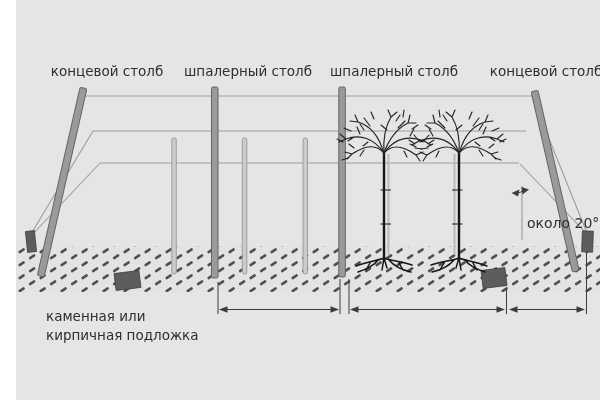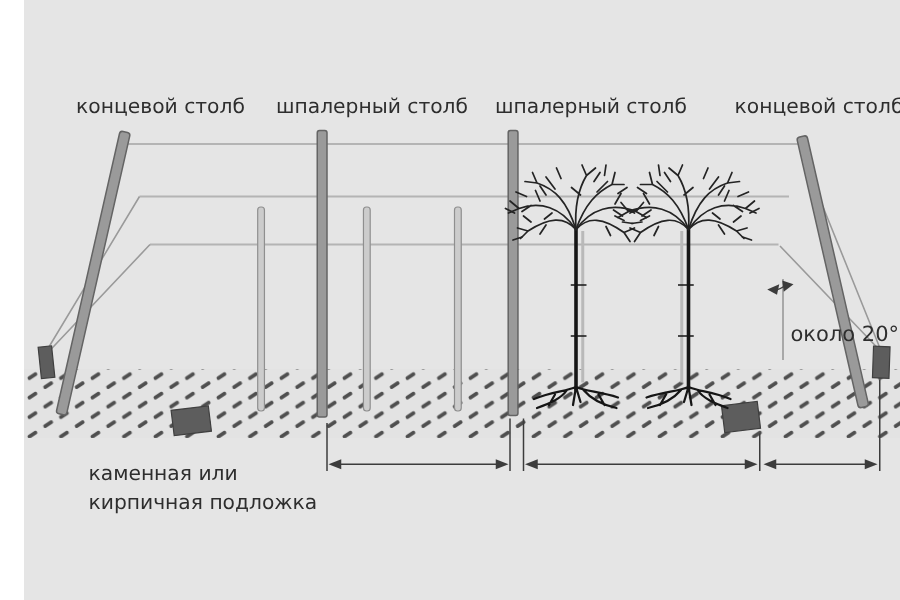--- a/index.html
+++ b/index.html
@@ -139,17 +139,17 @@
       <polygon class="dimfill" points="493,309.5 501.5,306.2 501.5,312.8"></polygon>
       <polygon class="dimfill" points="569,309.5 560.5,306.2 560.5,312.8"></polygon>
     </g>
   </svg>
 
   <div class="lbl center" style="left:91px;top:62px;">концевой столб</div>
   <div class="lbl center" style="left:232px;top:62px;">шпалерный столб</div>
   <div class="lbl center" style="left:378px;top:62px;">шпалерный столб</div>
   <div class="lbl center" style="left:530px;top:62px;">концевой столб</div>
 
-  <div class="lbl" style="left:43px;top:307px;">каменная или
+  <div class="lbl" style="left:30px;top:307px;">каменная или
 кирпичная подложка</div>
   <div class="lbl" style="left:511px;top:214px;font-size:14px;">около 20°</div>
 
 </div>
 
 </body></html>

